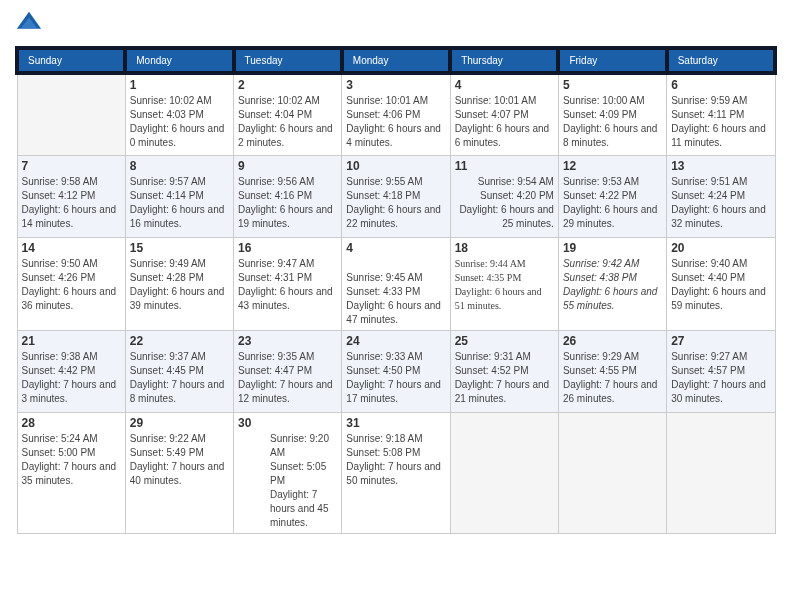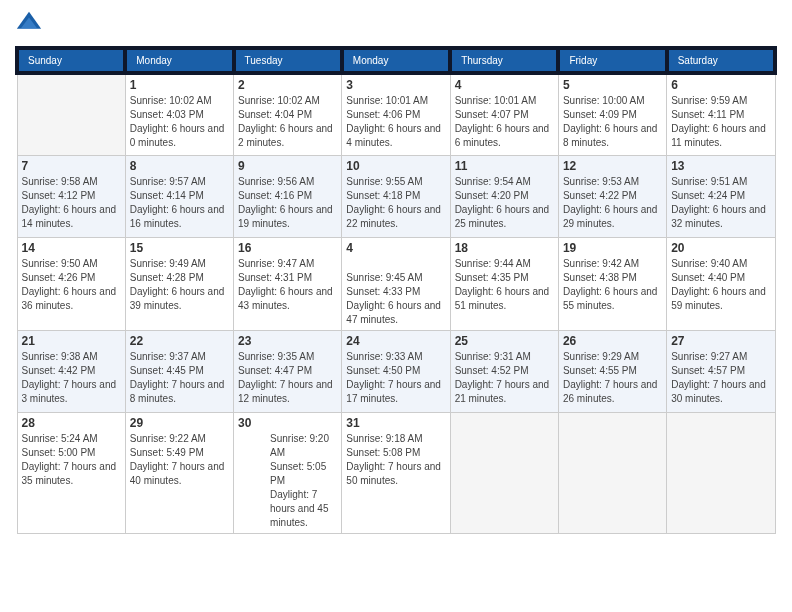--- a/index.html
+++ b/index.html
@@ -190,21 +190,21 @@
 Daylight: 6 hours and 19 minutes.</div>
           </td>
           <td>
             <span class="day-number">10</span>
             <div class="day-info" style="white-space: pre-line;">Sunrise: 9:55 AM
 Sunset: 4:18 PM
 Daylight: 6 hours and 22 minutes.</div>
           </td>
           <td>
             <span class="day-number">11</span>
-            <div class="day-info" style="white-space: pre-line;">Sunrise: 9:54 AM
+            <div class="day-info" style="white-space: pre-line; text-align: right;">Sunrise: 9:54 AM
 Sunset: 4:20 PM
 Daylight: 6 hours and 25 minutes.</div>
           </td>
           <td>
             <span class="day-number">12</span>
             <div class="day-info" style="white-space: pre-line;">Sunrise: 9:53 AM
 Sunset: 4:22 PM
 Daylight: 6 hours and 29 minutes.</div>
           </td>
           <td>
@@ -234,27 +234,27 @@
 Daylight: 6 hours and 43 minutes.</div>
           </td>
           <td>
             <span class="day-number">4</span>
             <div class="day-info" style="white-space: pre-line; margin-top: 16px;">Sunrise: 9:45 AM
 Sunset: 4:33 PM
 Daylight: 6 hours and 47 minutes.</div>
           </td>
           <td>
             <span class="day-number">18</span>
-            <div class="day-info" style="white-space: pre-line;">Sunrise: 9:44 AM
+            <div class="day-info" style="white-space: pre-line; font-family: Liberation Serif, serif;">Sunrise: 9:44 AM
 Sunset: 4:35 PM
 Daylight: 6 hours and 51 minutes.</div>
           </td>
           <td>
             <span class="day-number">19</span>
-            <div class="day-info" style="white-space: pre-line;">Sunrise: 9:42 AM
+            <div class="day-info" style="white-space: pre-line; font-style: italic;">Sunrise: 9:42 AM
 Sunset: 4:38 PM
 Daylight: 6 hours and 55 minutes.</div>
           </td>
           <td>
             <span class="day-number">20</span>
             <div class="day-info" style="white-space: pre-line;">Sunrise: 9:40 AM
 Sunset: 4:40 PM
 Daylight: 6 hours and 59 minutes.</div>
           </td>
         </tr>

